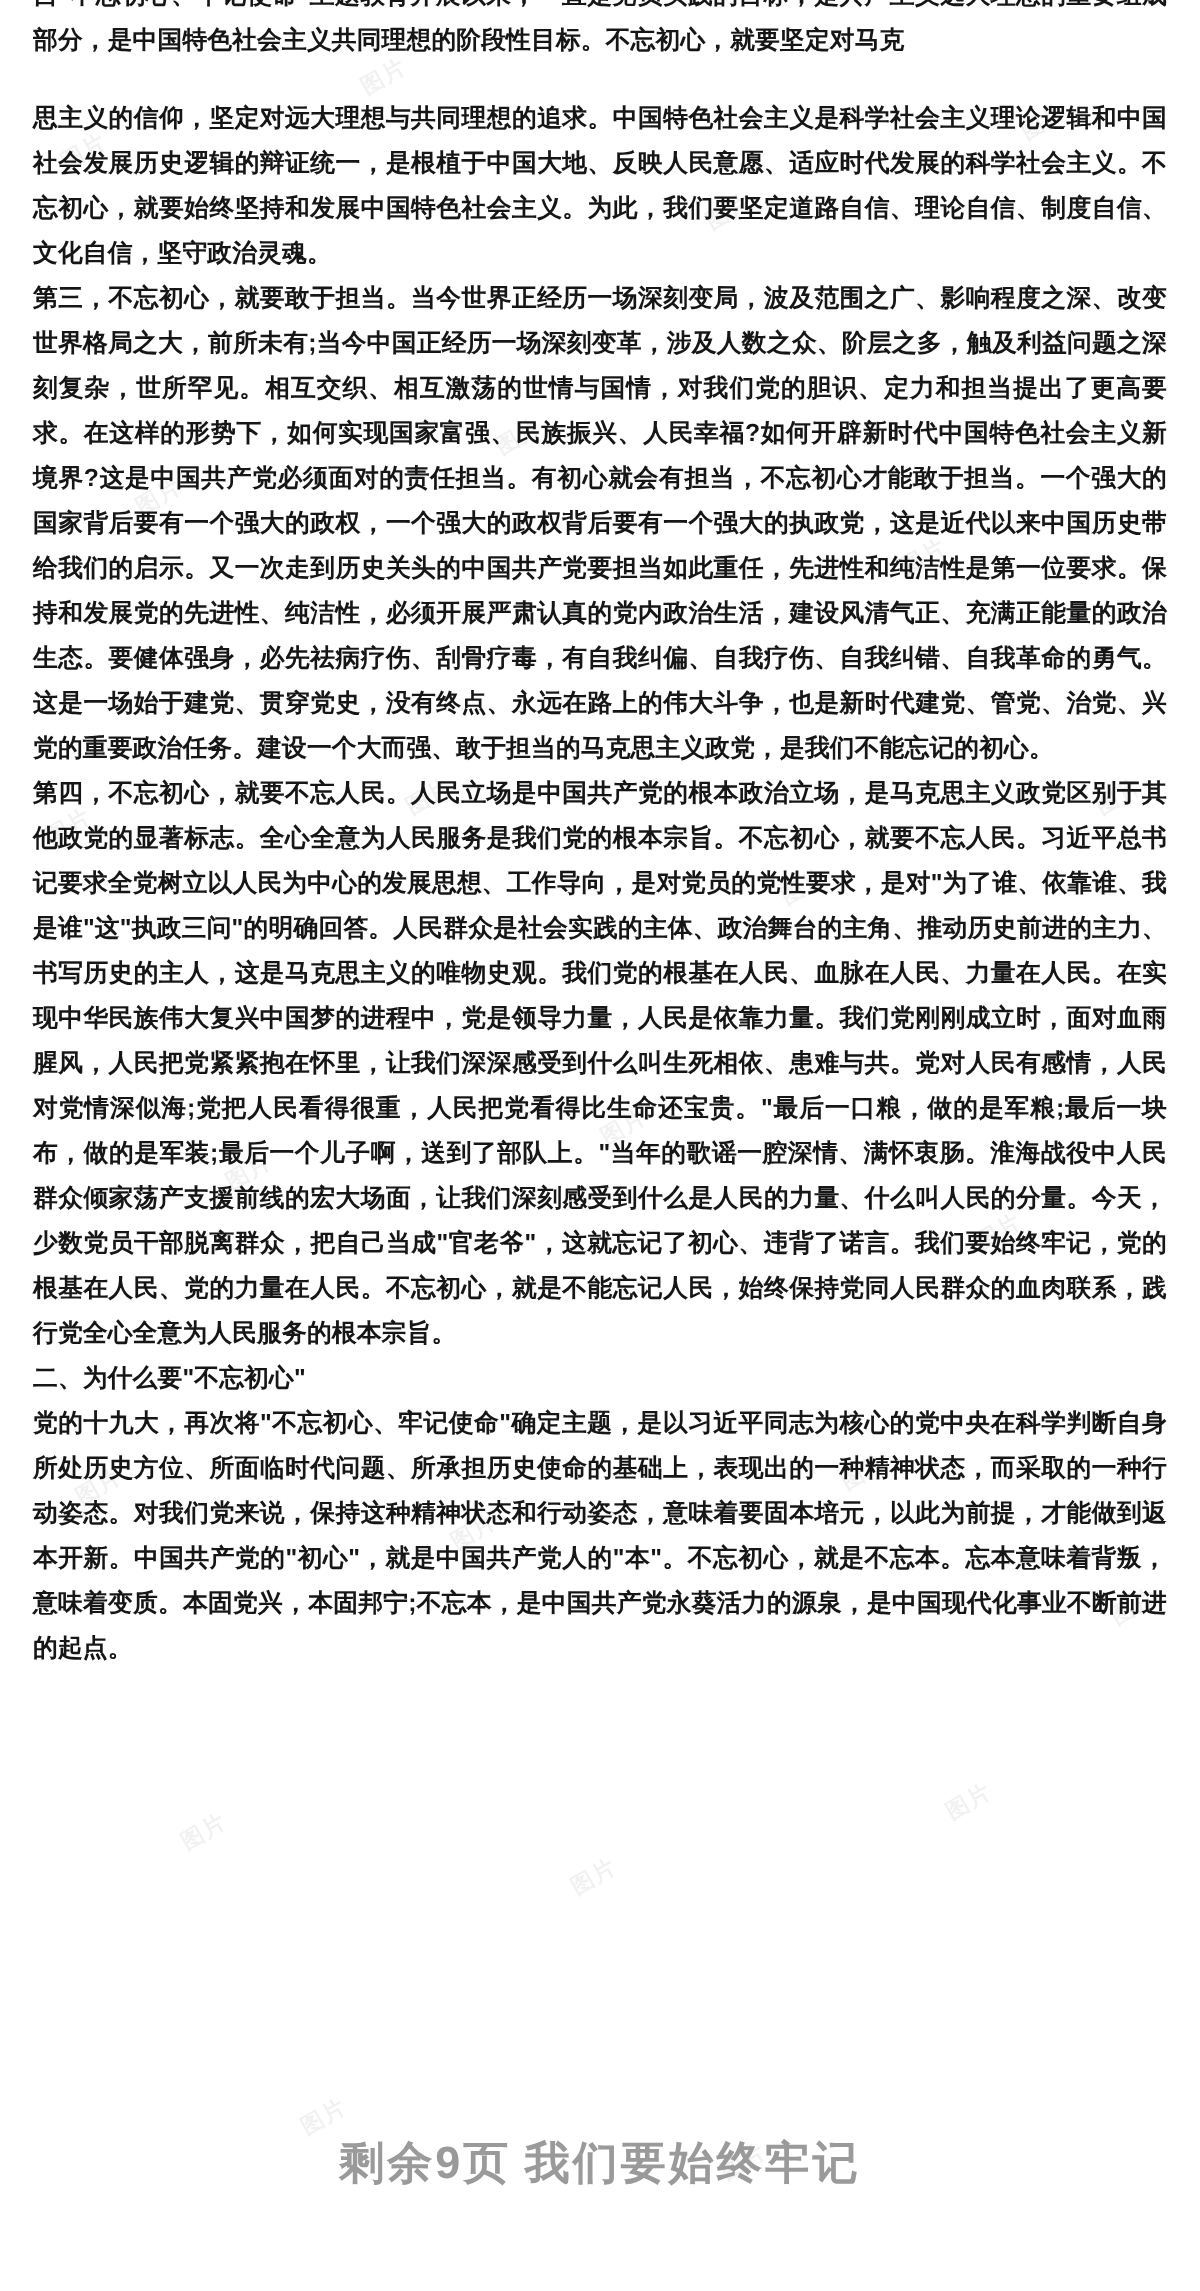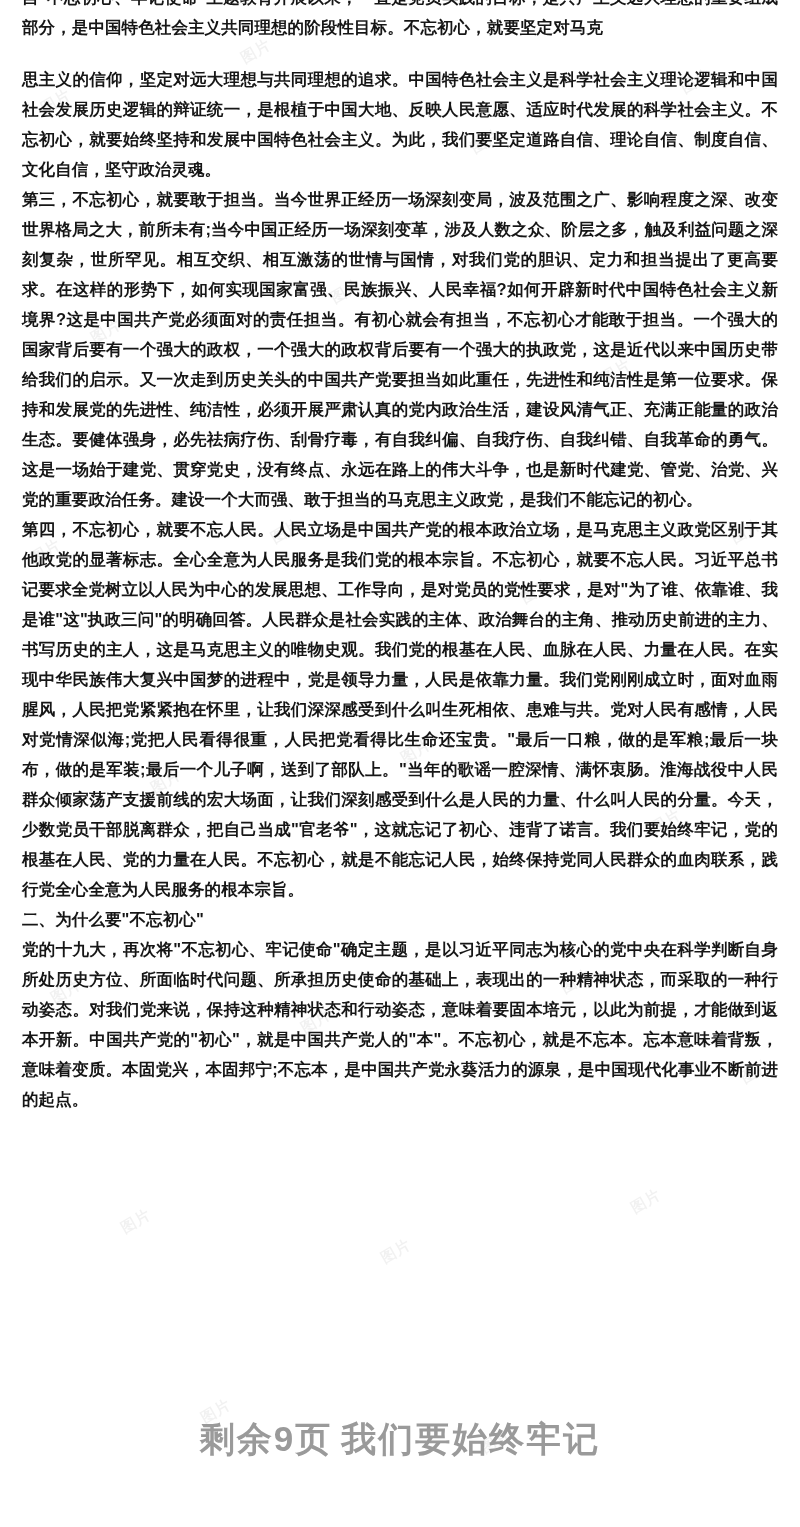--- a/index.html
+++ b/index.html
@@ -63,21 +63,21 @@
   .footer {
     position: absolute;
     left: 0;
     right: 0;
     bottom: 46px;
     text-align: center;
     z-index: 3;
   }
   .footer-text {
     display: inline-block;
-    font-size: 35px;
+    font-size: 30px;
     font-weight: 700;
     color: #9a9a9a;
     letter-spacing: 2px;
   }
 </style>
 </head>
 <body>
 
 <div class="page">
 

